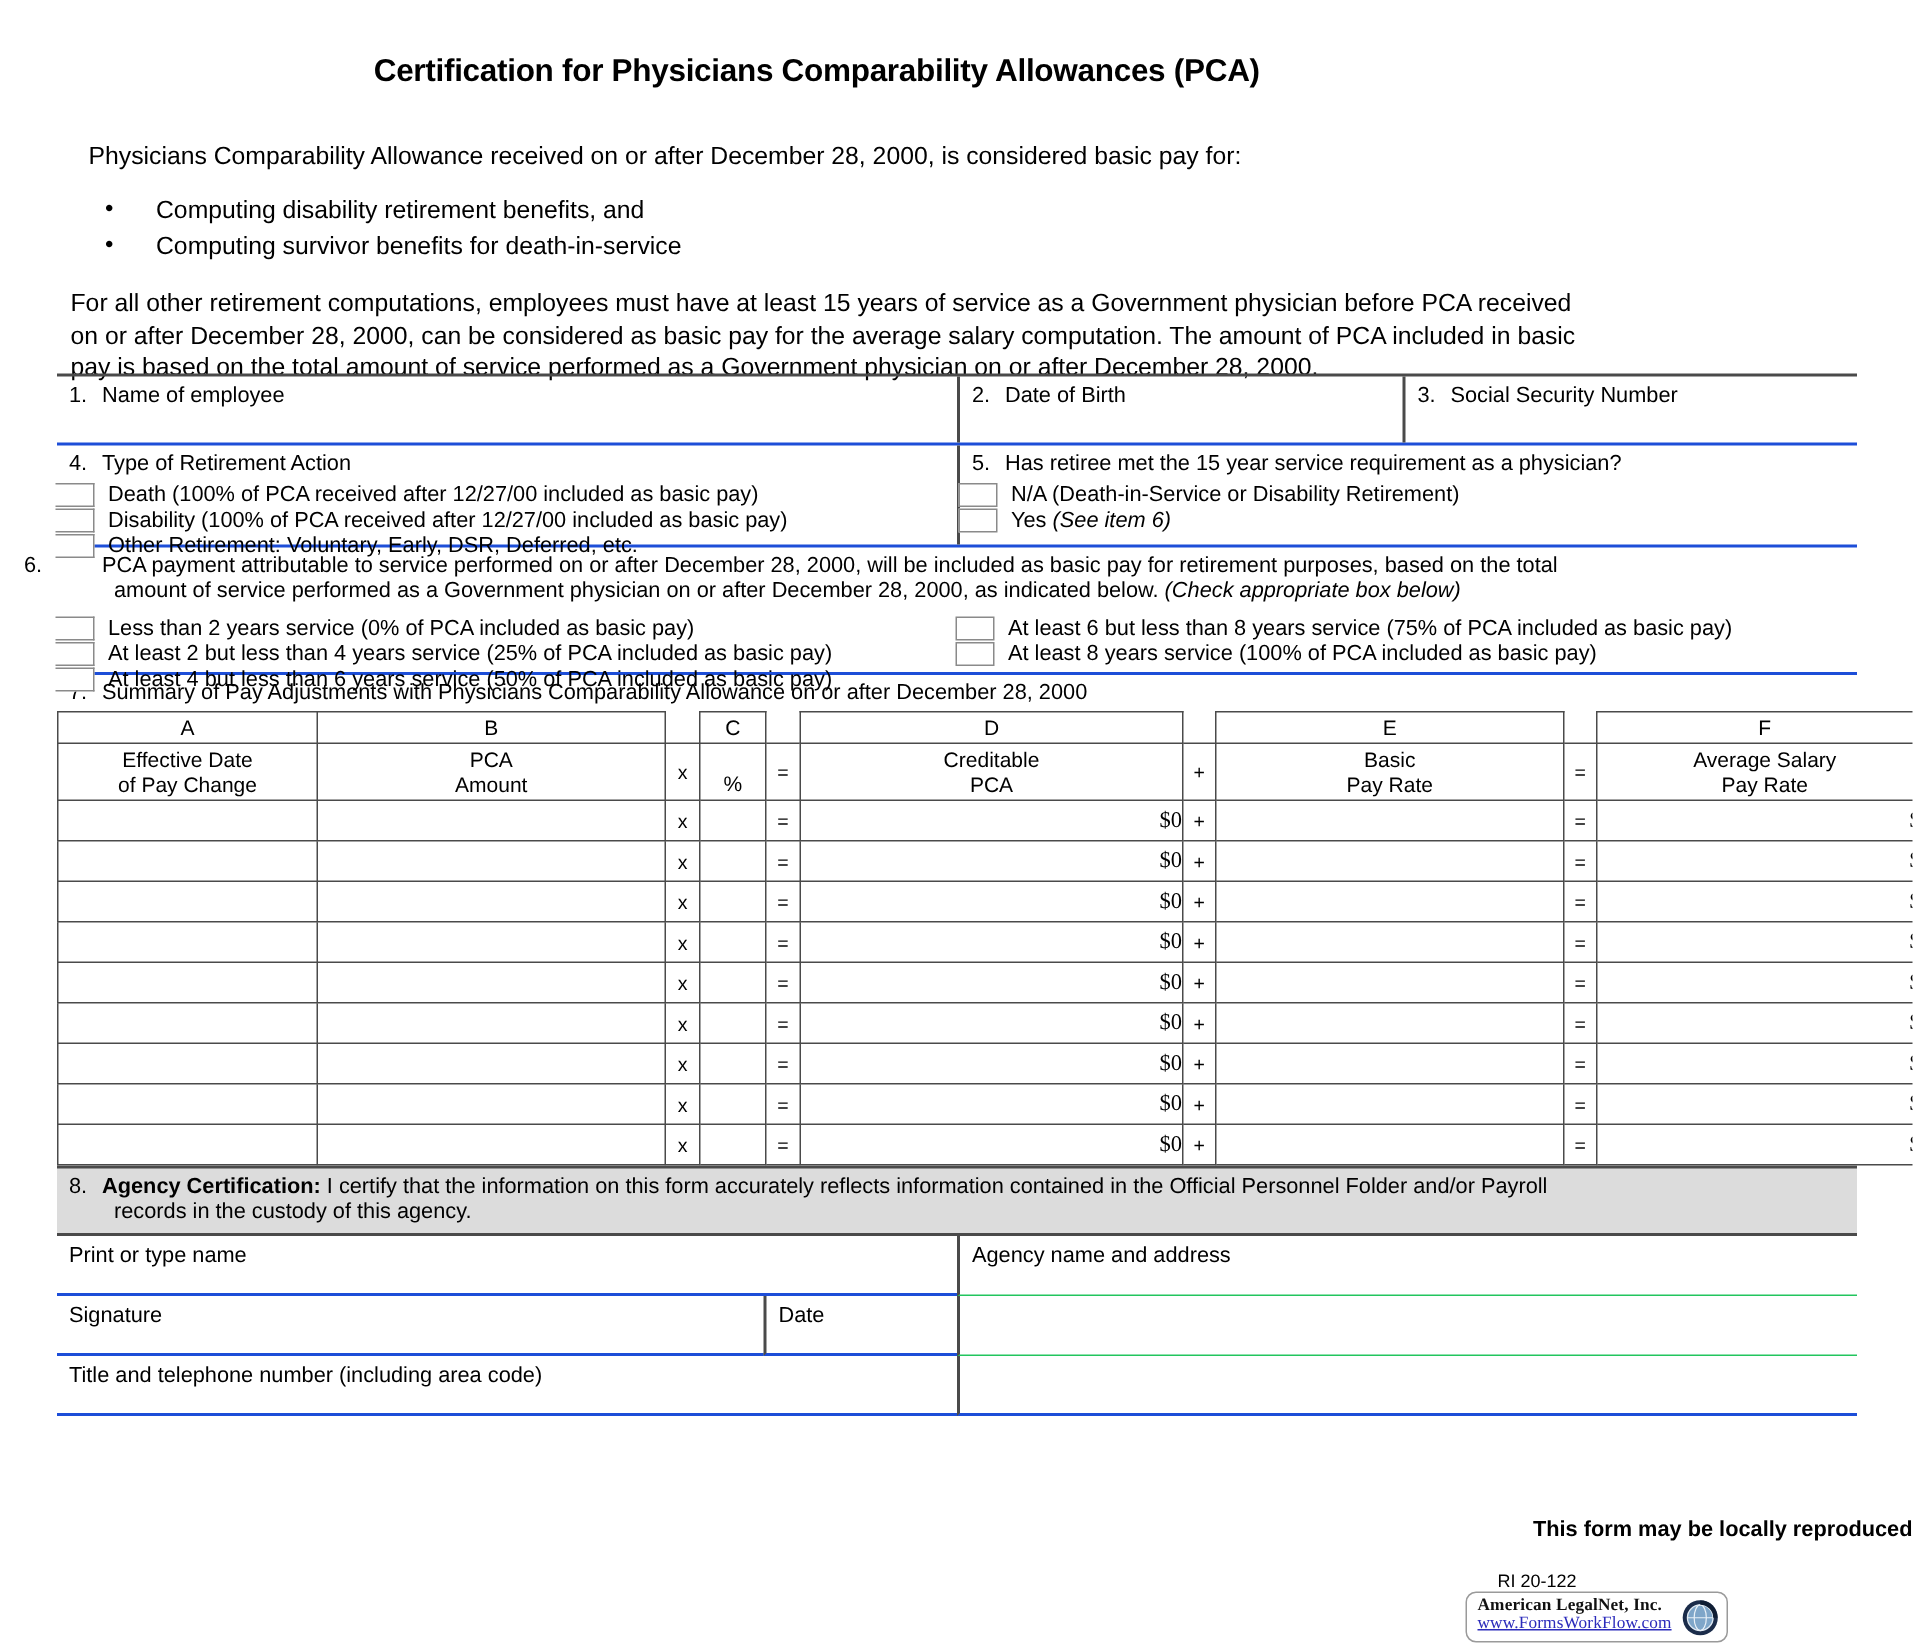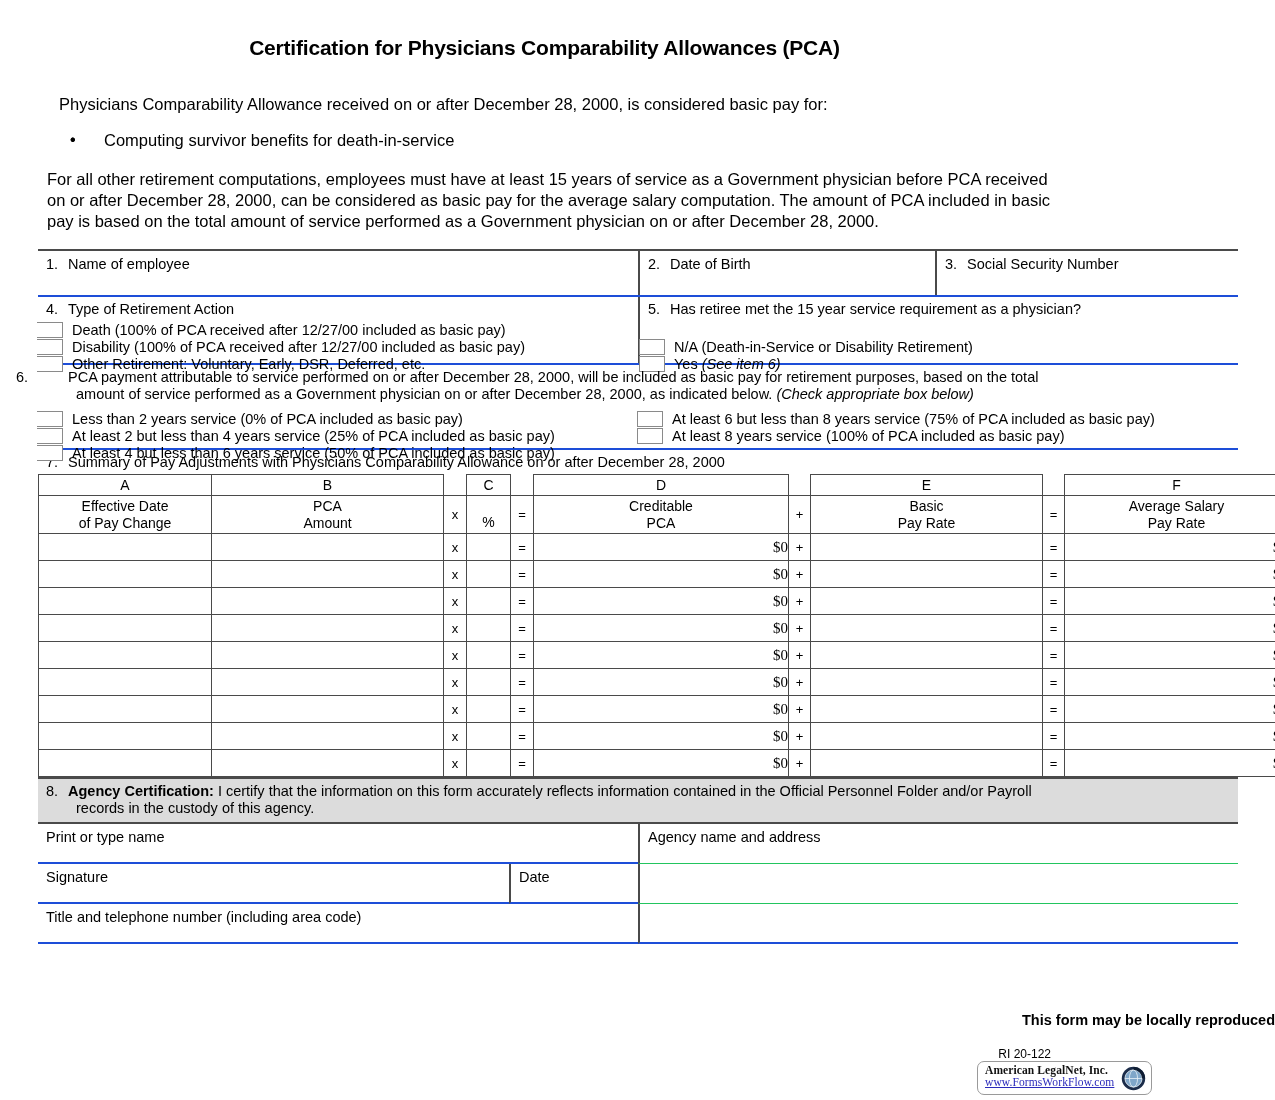--- a/index.html
+++ b/index.html
@@ -263,21 +263,21 @@
 </head>
 <body>
 
 <div class="page">
 
   <div class="form-title">Certification for Physicians Comparability Allowances (PCA)</div>
 
   <div class="intro">Physicians Comparability Allowance received on or after December 28, 2000, is considered basic pay for:</div>
 
   <ul class="bullets">
-    <li><span class="dot">•</span></li>
+    <li><span class="dot">•</span><span>Computing disability retirement benefits, and</span></li>
     <li><span class="dot">•</span><span>Computing survivor benefits for death-in-service</span></li>
   </ul>
 
   <div class="para">For all other retirement computations, employees must have at least 15 years of service as a Government physician before PCA received on or after December 28, 2000, can be considered as basic pay for the average salary computation.  The amount of PCA included in basic pay is based on the total amount of service performed as a Government physician on or after December 28, 2000.</div>
 
   <div class="form-wrap">
 
     <div class="blk hrule-top row-flex bline" style="height:48px;">
       <div class="cell" style="width:600px;">
         <div class="fld-label"><span class="fld-num">1.</span><span>Name of employee</span></div>
@@ -303,21 +303,21 @@
             <span class="cblabel">Disability (100% of PCA received after 12/27/00 included as basic pay)</span>
           </div>
           <div class="cbrow">
             <span class="cbox"></span>
             <span class="cblabel">Other Retirement:  Voluntary, Early, DSR, Deferred, etc.</span>
           </div>
         </div>
       </div>
       <div class="cell vline" style="width:600px;">
         <div class="fld-label" style="padding-top:4px;"><span class="fld-num">5.</span><span>Has retiree met the 15 year service requirement as a physician?</span></div>
-        <div style="margin-top:20px;">
+        <div style="margin-top:3px;">
           <div class="cbrow">
             <span class="cbox std"></span>
             <span class="cblabel">N/A (Death-in-Service or Disability Retirement)</span>
           </div>
           <div class="cbrow">
             <span class="cbox std"></span>
             <span class="cblabel"><span>Yes </span><i>(See item 6)</i></span>
           </div>
         </div>
       </div>

